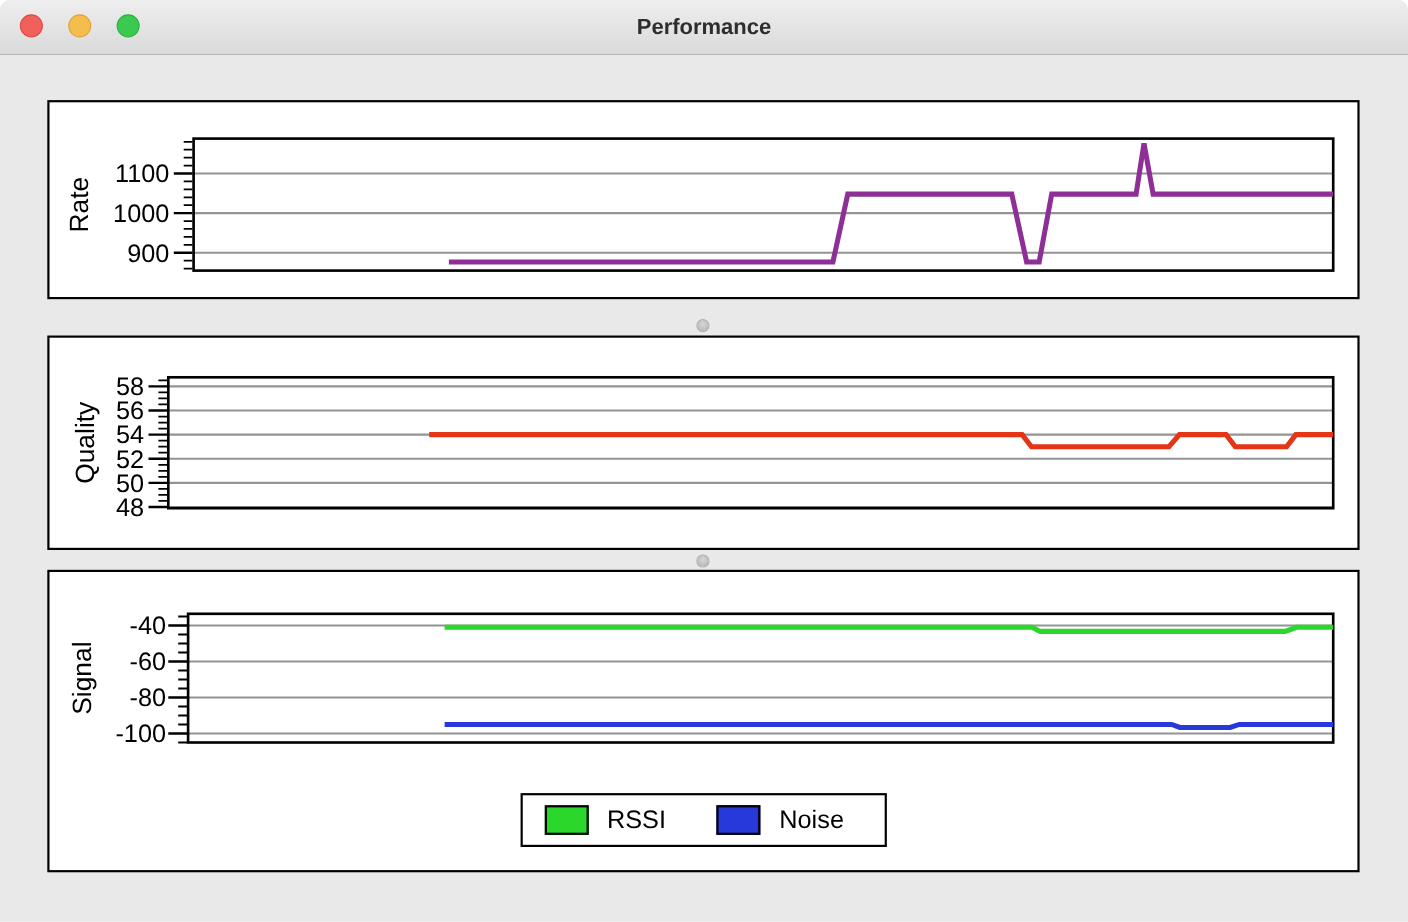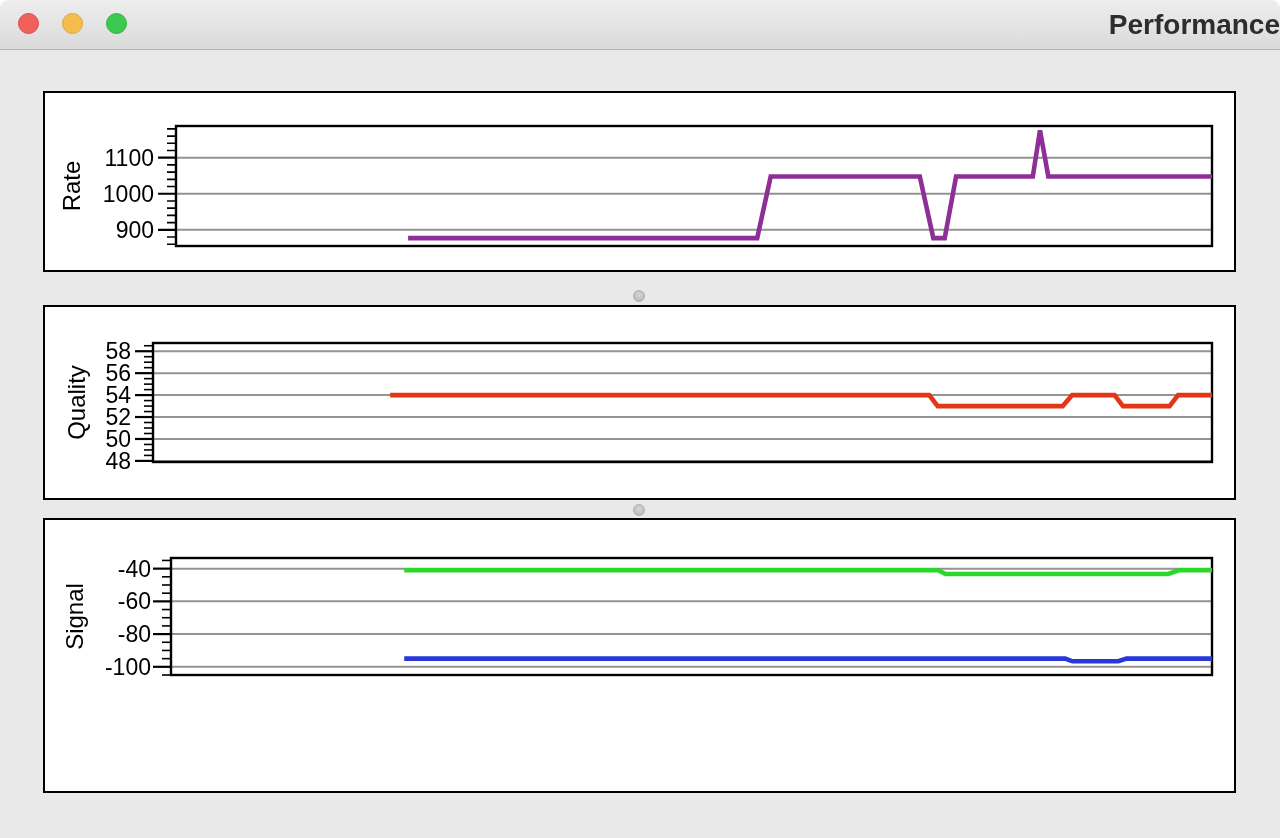--- a/index.html
+++ b/index.html
@@ -1,21 +1,21 @@
 <!DOCTYPE html>
 <html><head>
 <meta charset="utf-8">
 <style>
   html,body{margin:0;padding:0;background:#ffffff;}
   body{width:1280px;height:838px;font-family:"Liberation Sans",sans-serif;}
   .window{position:relative;width:1280px;height:838px;overflow:hidden;border-radius:9px 9px 0 0;background:#e9e9e9;}
   .titlebar{position:absolute;left:0;top:0;width:1280px;height:50px;
     background:linear-gradient(#eeeeee,#dadada);border-bottom:1px solid #b6b6b6;box-sizing:border-box;}
-  .title{position:absolute;left:0;right:0;top:0;height:50px;line-height:50px;text-align:right;
-    font-size:28px;font-weight:600;color:#2d2d2d;}
+  .title{position:absolute;left:0;right:0;top:0;height:50px;line-height:50px;text-align:center;
+    font-size:20px;font-weight:600;color:#2d2d2d;}
   .traffic{position:absolute;top:13px;width:21px;height:21px;border-radius:50%;box-sizing:border-box;padding:0;}
   .tl-close{left:18px;background:#f1605b;border:1px solid #dd4a43;}
   .tl-min{left:62px;background:#f5bd4e;border:1px solid #deA43a;}
   .tl-zoom{left:106px;background:#3bc94f;border:1px solid #2eb341;}
   .content{position:absolute;left:0;top:50px;width:1280px;height:788px;background:#e9e9e9;}
   .panel{position:absolute;left:43px;width:1193px;background:#ffffff;border:2px solid #000000;box-sizing:border-box;}
   .panel-rate{top:41px;height:181px;}
   .panel-quality{top:255px;height:195px;}
   .panel-signal{top:468px;height:275px;}
   .panel svg{display:block;}
@@ -145,16 +145,26 @@
           <line x1="108" y1="81.36363636363636" x2="125" y2="81.36363636363636" stroke="#000000" stroke-width="2.2"></line>
           <text x="106" y="81.36363636363636" text-anchor="end" dy="0.35em" font-size="23" fill="#000000">-60</text>
           <line x1="126" y1="48.63636363636364" x2="1167" y2="48.63636363636364" stroke="#939393" stroke-width="2"></line>
           <line x1="108" y1="48.63636363636364" x2="125" y2="48.63636363636364" stroke="#000000" stroke-width="2.2"></line>
           <text x="106" y="48.63636363636364" text-anchor="end" dy="0.35em" font-size="23" fill="#000000">-40</text>
           <rect x="126" y="38" width="1041" height="117" fill="none" stroke="#000000" stroke-width="2.4"></rect>
           <text x="38" y="96.5" text-anchor="middle" font-size="24" fill="#000000" transform="rotate(-90 38 96.5)">Signal</text>
           <polyline points="359.2,50.3 893.2,50.3 900.5,54.0 1123.3,54.0 1133.7,50.3 1167.0,50.3" fill="none" stroke="#2bd72b" stroke-width="4.6" stroke-linejoin="miter"></polyline>
           <polyline points="359.2,138.6 1020.2,138.6 1027.5,141.3 1073.3,141.3 1081.6,138.6 1167.0,138.6" fill="none" stroke="#2839dc" stroke-width="4.6" stroke-linejoin="miter"></polyline>
         </svg>
+      <div class="legend">
+        <div class="legend-item">
+          <span class="swatch" style="background: rgb(43, 215, 43);"></span>
+          <span class="legend-label">RSSI</span>
+        </div>
+        <div class="legend-item">
+          <span class="swatch" style="background: rgb(40, 57, 220);"></span>
+          <span class="legend-label">Noise</span>
+        </div>
+      </div>
     </div>
 
   </div>
 </div>
 
 </body></html>

